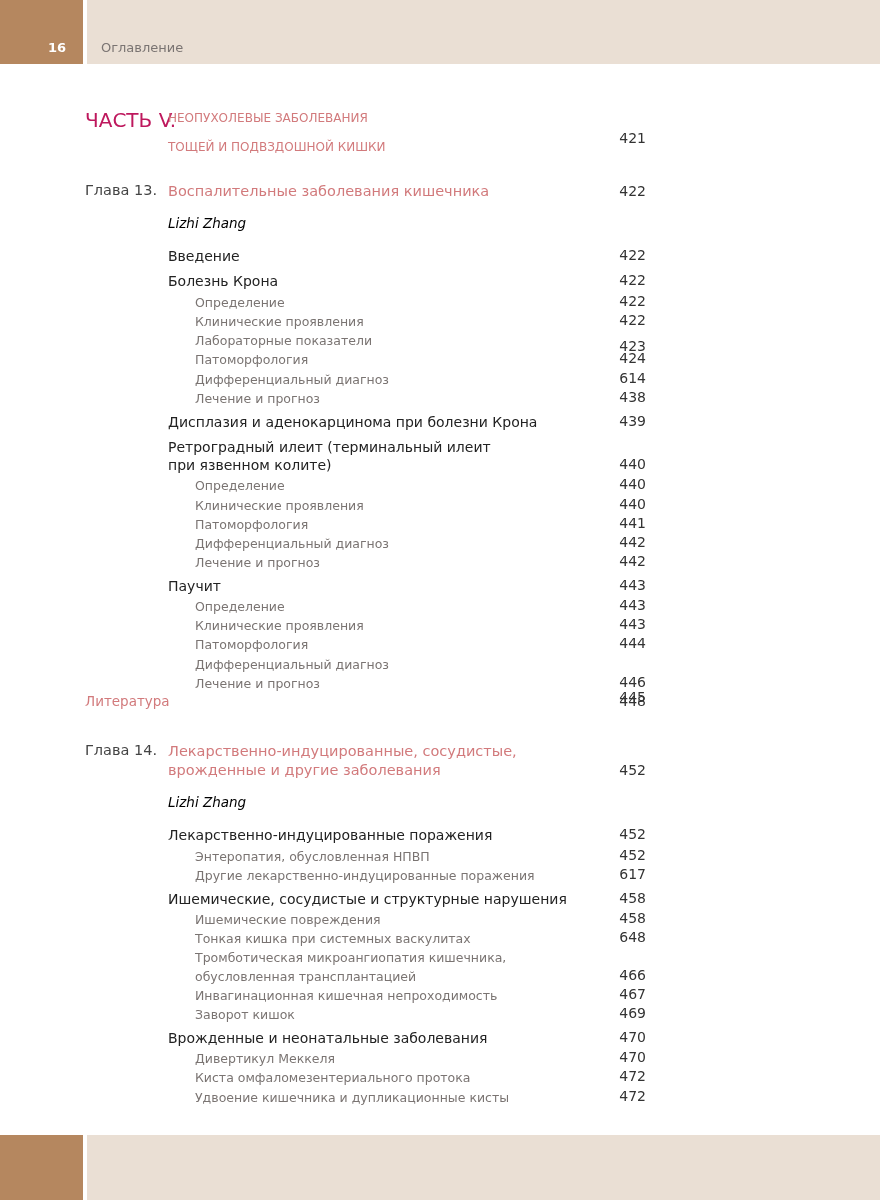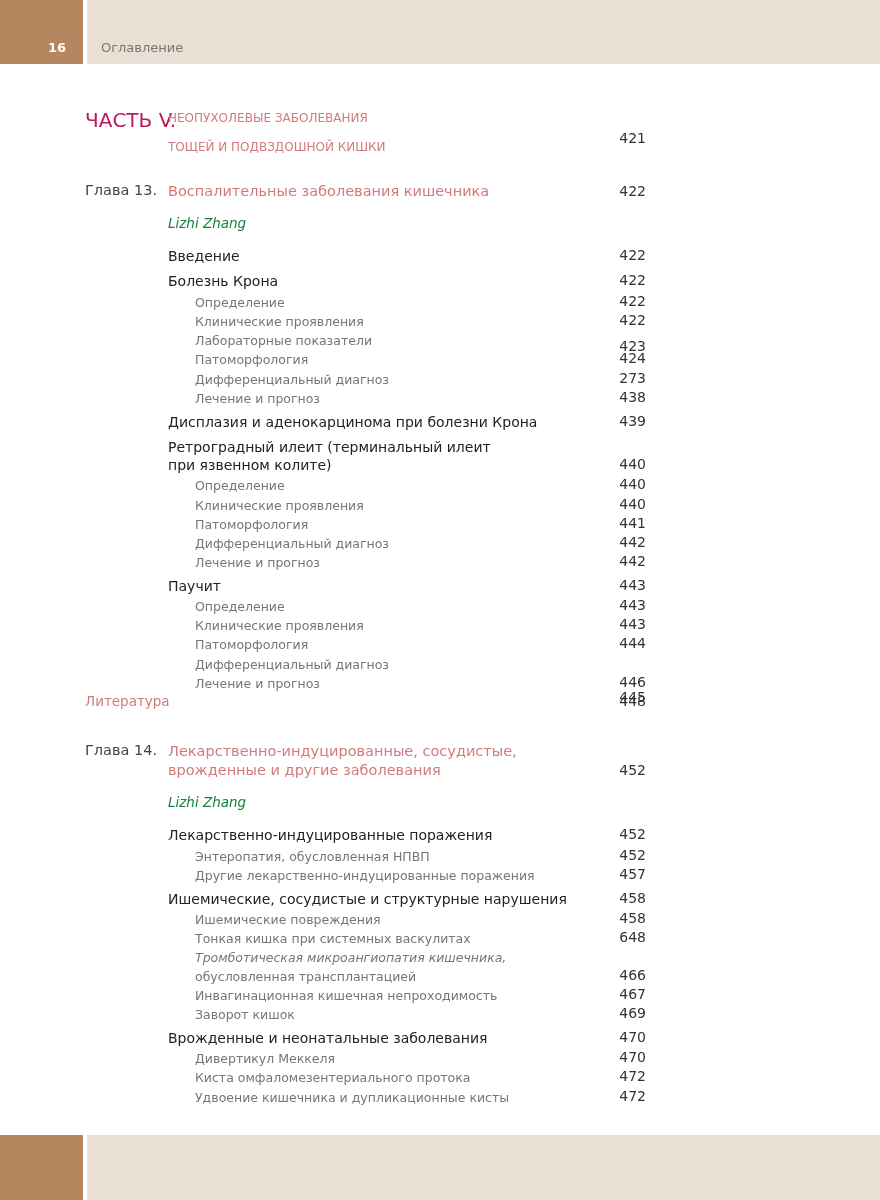--- a/index.html
+++ b/index.html
@@ -8,21 +8,21 @@
   .band-top-right { position:absolute; left:87px; top:0; width:793px; height:64px; background:#EADFD4; }
   .band-bot-left { position:absolute; left:0; top:1135px; width:83px; height:65px; background:#B5875F; }
   .band-bot-right { position:absolute; left:87px; top:1135px; width:793px; height:65px; background:#EADFD4; }
   .page-num { position:absolute; left:0; width:66px; top:40px; text-align:right; color:#ffffff; font-weight:bold; font-size:13px; }
   .running-title { position:absolute; left:101px; top:40px; color:#7a7472; font-size:13px; }
   .pnum { position:absolute; right:234px; text-align:right; color:#333; font-size:14px; }
   .lbl-part { position:absolute; left:85px; color:#be185d; font-size:20px; }
   .title-part { position:absolute; left:168px; color:#D27A7C; font-size:12px; line-height:20px; }
   .lbl-ch { position:absolute; left:85px; color:#444; font-size:14.5px; }
   .title-ch { position:absolute; left:168px; color:#D27A7C; font-size:14.5px; line-height:19px; }
-  .author { position:absolute; left:168px; color:#15803d; font-size:13.5px; font-style:italic; }
+  .author { position:absolute; left:168px; color:#000000; font-size:13.5px; font-style:italic; }
   .sec { position:absolute; left:168px; color:#222; font-size:14px; line-height:18px; }
   .sub { position:absolute; left:195px; color:#7a7472; font-size:12.5px; line-height:19px; }
   .lit { position:absolute; left:85px; color:#D27A7C; font-size:13.5px; }
 </style>
 </head>
 <body>
 
 <div class="band-top-left">
   <span class="page-num">16</span>
 </div>
@@ -62,21 +62,21 @@
 <div class="toc-entry">
     <span class="sub" style="top:331px;">Лабораторные показатели</span>
     <span class="pnum" style="top:331px;margin-top:7px;">423</span>
   </div>
 <div class="toc-entry">
     <span class="sub" style="top:350px;">Патоморфология</span>
     <span class="pnum" style="top:350px;">424</span>
   </div>
 <div class="toc-entry">
     <span class="sub" style="top:370px;">Дифференциальный диагноз</span>
-    <span class="pnum" style="top:370px;">273</span>
+    <span class="pnum" style="top:370px;">614</span>
   </div>
 <div class="toc-entry">
     <span class="sub" style="top:389px;">Лечение и прогноз</span>
     <span class="pnum" style="top:389px;">438</span>
   </div>
 <div class="toc-entry">
     <span class="sec" style="top:413px;">Дисплазия и аденокарцинома при болезни Крона</span>
     <span class="pnum" style="top:413px;">439</span>
   </div>
 <div class="toc-entry">
@@ -144,36 +144,36 @@
 <div class="toc-entry">
     <span class="sec" style="top:826px;">Лекарственно-индуцированные поражения</span>
     <span class="pnum" style="top:826px;">452</span>
   </div>
 <div class="toc-entry">
     <span class="sub" style="top:847px;">Энтеропатия, обусловленная НПВП</span>
     <span class="pnum" style="top:847px;">452</span>
   </div>
 <div class="toc-entry">
     <span class="sub" style="top:866px;">Другие лекарственно-индуцированные поражения</span>
-    <span class="pnum" style="top:866px;">457</span>
+    <span class="pnum" style="top:866px;">617</span>
   </div>
 <div class="toc-entry">
     <span class="sec" style="top:890px;">Ишемические, сосудистые и структурные нарушения</span>
     <span class="pnum" style="top:890px;">458</span>
   </div>
 <div class="toc-entry">
     <span class="sub" style="top:910px;">Ишемические повреждения</span>
     <span class="pnum" style="top:910px;">458</span>
   </div>
 <div class="toc-entry">
     <span class="sub" style="top:929px;">Тонкая кишка при системных васкулитах</span>
     <span class="pnum" style="top:929px;">648</span>
   </div>
 <div class="toc-entry">
-  <span class="sub" style="top:948px;font-style:italic;">Тромботическая микроангиопатия кишечника,</span>
+  <span class="sub" style="top:948px;">Тромботическая микроангиопатия кишечника,</span>
   <span class="sub" style="top:967px;">обусловленная трансплантацией</span>
   <span class="pnum" style="top:967px;">466</span>
 </div>
 <div class="toc-entry">
     <span class="sub" style="top:986px;">Инвагинационная кишечная непроходимость</span>
     <span class="pnum" style="top:986px;">467</span>
   </div>
 <div class="toc-entry">
     <span class="sub" style="top:1005px;">Заворот кишок</span>
     <span class="pnum" style="top:1005px;">469</span>

